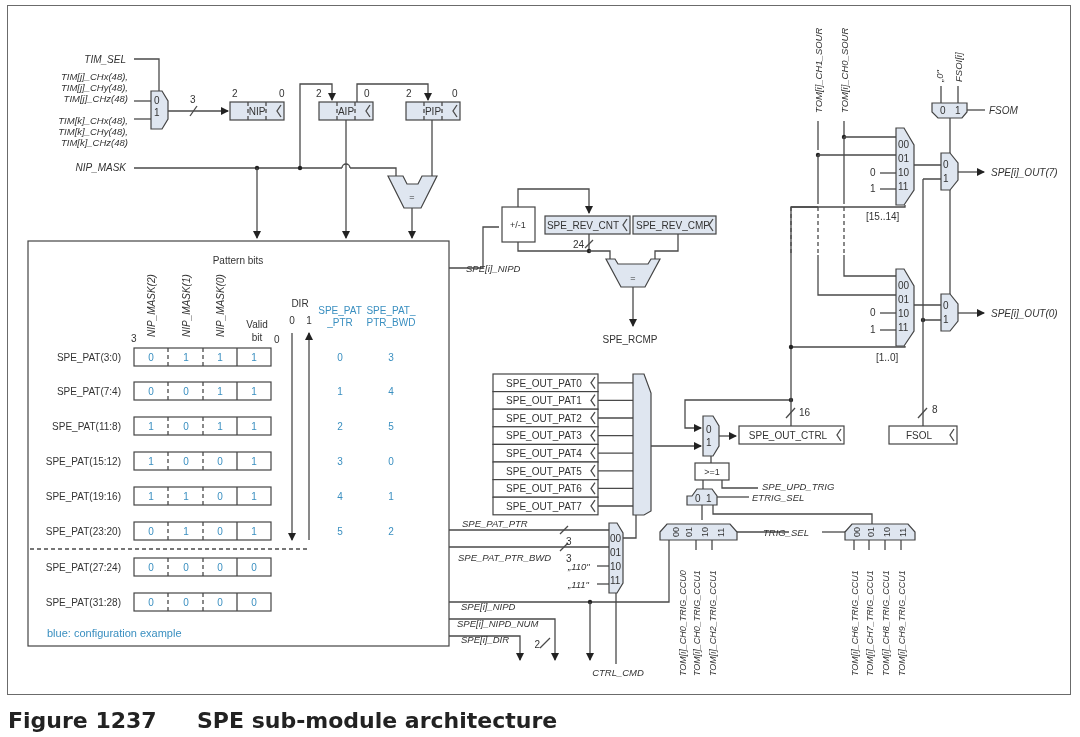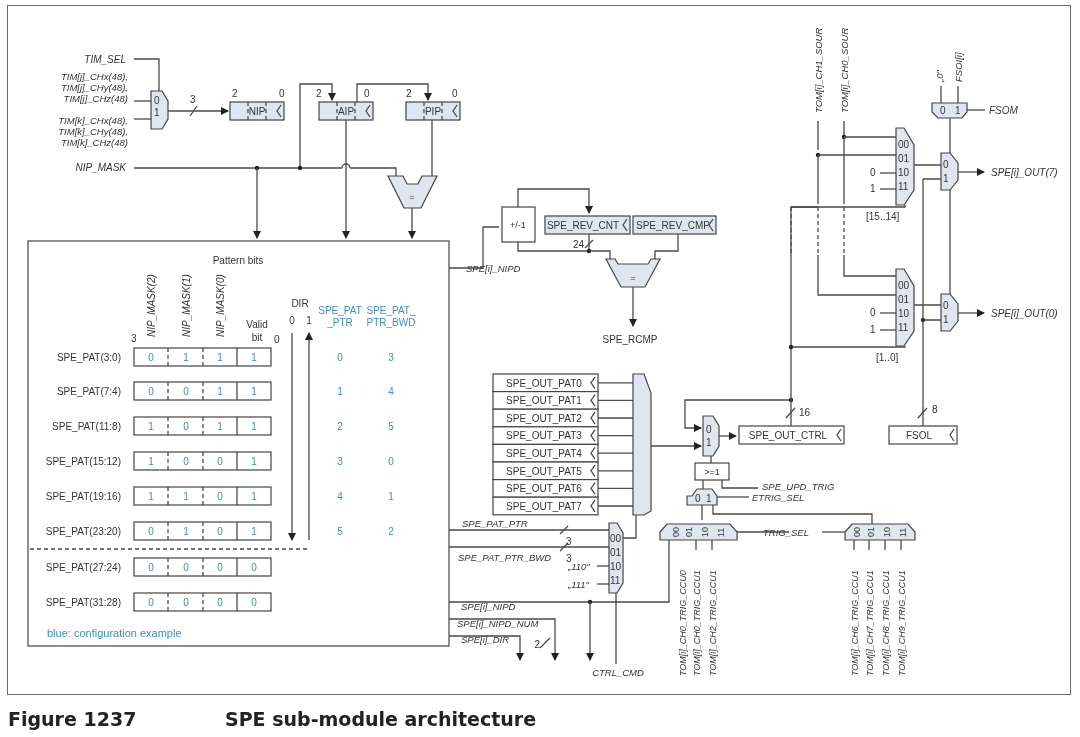--- a/index.html
+++ b/index.html
@@ -1,21 +1,21 @@
 <!DOCTYPE html>
 <html><head>
 <meta charset="utf-8">
 <style>
   html,body{margin:0;padding:0;background:#ffffff;}
   body{width:1080px;height:737px;position:relative;overflow:hidden;font-family:"Liberation Sans",sans-serif;}
   #frame{position:absolute;left:7px;top:5px;width:1064px;height:690px;border:1.5px solid #6b6b6b;box-sizing:border-box;}
   svg#diag{position:absolute;left:0;top:0;}
-  .caption{position:absolute;top:708px;font-family:"DejaVu Sans",sans-serif;font-weight:bold;font-size:19px;color:#222;}
+  .caption{position:absolute;top:708px;font-family:"DejaVu Sans",sans-serif;font-weight:bold;font-size:22px;color:#222;}
   #cap-num{left:8px;}
-  #cap-title{left:197px;margin-left:28px;}
+  #cap-title{left:197px;}
   text{font-family:"Liberation Sans",sans-serif;fill:#333;}
   .it{font-style:italic;}
   .blue{fill:#3a8fc0;}
   .w{stroke:#4a4a4a;stroke-width:1.3;fill:none;}
   .dash{stroke:#4a4a4a;stroke-width:1.3;fill:none;stroke-dasharray:4 3;}
   .box{fill:#ffffff;stroke:#444;stroke-width:1.2;}
   .reg{fill:#dfe6f0;stroke:#444;stroke-width:1.2;}
   .shape{fill:#dfe6f0;stroke:#444;stroke-width:1.2;}
   .dot{fill:#222;}
 </style>

